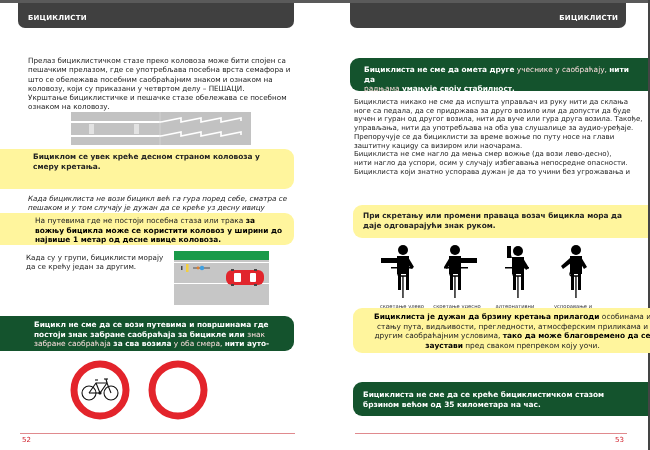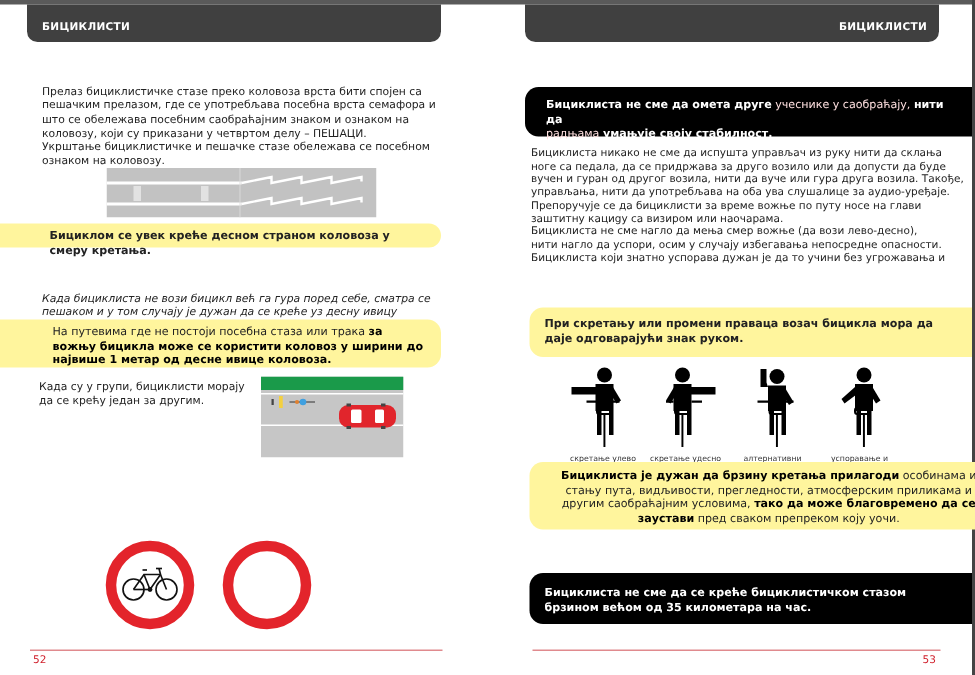--- a/index.html
+++ b/index.html
@@ -15,21 +15,21 @@
   .page.left .header { left: 18px; width: 276px; }
   .page.right .header { left: 25px; width: 276px; }
   .header-title { position: absolute; top: 11px; font-size: 7px; font-weight: bold; color: #ffffff; letter-spacing: 0.2px; }
   .page.left .header-title { left: 10px; }
   .page.right .header-title { right: 8px; }
 
   .txt { position: absolute; font-size: 7.2px; line-height: 9.3px; color: #222; }
 
   .box { position: absolute; font-size: 7.4px; line-height: 9.5px; }
   .box.yellow { background: #fff59d; }
-  .box.red { background: #000000; color: #fff; }
+  .box.red { background: #14532d; color: #fff; }
   .box.red b { color: #fff; }
   .box.red .lt { color: #ffe0e0; font-weight: normal; }
   .box.yellow b { color: #000; }
 
   .footer-line { position: absolute; top: 433px; height: 1px; background: #e08a8e; }
   .page-num { position: absolute; top: 436px; font-size: 7px; color: #d0202c; }
 
   svg { position: absolute; display: block; }
   .cap { position: absolute; font-size: 5.2px; line-height: 6.3px; color: #333; text-align: center; width: 52px; }
 </style>
@@ -38,36 +38,36 @@
 
 <div class="topbar"></div>
 <div class="rightbar"></div>
 
 <div class="page left">
   <div class="header">
     <span class="header-title">БИЦИКЛИСТИ</span>
   </div>
 
   <div class="txt" style="left:28px; top:56px; width:270px;">
-    <span>Прелаз бициклистичке стазе преко коловоза врста бити спојен са пешачким прелазом, где се употребљава посебна врста семафора и што се обележава посебним саобраћајним знаком и ознаком на коловозу, који су приказани у четвртом делу – ПЕШАЦИ.</span><br>
+    <span>Прелаз бициклистичком стазе преко коловоза може бити спојен са пешачким прелазом, где се употребљава посебна врста семафора и што се обележава посебним саобраћајним знаком и ознаком на коловозу, који су приказани у четвртом делу – ПЕШАЦИ.</span><br>
     <span>Укрштање бициклистичке и пешачке стазе обележава се посебном ознаком на коловозу.</span>
   </div>
 
   <svg style="left:71px; top:112px;" width="180" height="33" viewBox="0 0 180 33">
     <rect x="0" y="0" width="180" height="33" fill="#c2c2c2"></rect>
     <rect x="0" y="9" width="90" height="2" fill="#fff"></rect>
     <rect x="0" y="23" width="90" height="2" fill="#fff"></rect>
     <rect x="18" y="12" width="5" height="10" fill="#e2e2e2"></rect>
     <rect x="63" y="12" width="5" height="10" fill="#e2e2e2"></rect>
     <line x1="89" y1="0" x2="89" y2="33" stroke="#ddd" stroke-width="0.6"></line>
     <polyline points="90,10 110,6 110,10 130,6 130,10 150,6 150,10 170,6 170,9" fill="none" stroke="#fff" stroke-width="1.6"></polyline>
     <polyline points="90,24 110,20 110,24 130,20 130,24 150,20 150,24 170,20 170,23" fill="none" stroke="#fff" stroke-width="1.6"></polyline>
   </svg>
 
-  <div class="box yellow" style="left:0; top:149px; width:294px; height:16px; border-radius:0 9px 9px 0; padding:3px 10px 0 33px; font-weight:bold;">
+  <div class="box yellow" style="left:0; top:149px; width:294px; height:40px; border-radius:0 9px 9px 0; padding:3px 10px 0 33px; font-weight:bold;">
     <span>Бициклом се увек креће десном страном коловоза у смеру кретања.</span>
   </div>
 
   <div class="txt" style="left:28px; top:194px; width:270px;font-style:italic;">Када бициклиста не вози бицикл већ га гура поред себе, сматра се пешаком и у том случају је дужан да се креће уз десну ивицу коловоза у смеру кретања.</div>
 
   <div class="box yellow" style="left:0; top:213px; width:294px; height:32px; border-radius:0 9px 9px 0; padding:3px 10px 0 35px;">
     <span>На путевима где не постоји посебна стаза или трака </span><b>за вожњу бицикла може се користити коловоз у ширини до највише 1 метар од десне ивице коловоза.</b>
   </div>
 
   <div class="txt" style="left:26px; top:253px; width:140px;">Када су у групи, бициклисти морају да се крећу један за другим.</div>
@@ -86,20 +86,23 @@
       <rect x="52" y="19" width="38" height="15" rx="6" fill="#e1252c"></rect>
       <rect x="60" y="22" width="7" height="9" rx="1" fill="#fff"></rect>
       <rect x="76" y="22" width="6" height="9" rx="1" fill="#fff"></rect>
       <rect x="57" y="18" width="3" height="2" fill="#444"></rect>
       <rect x="80" y="18" width="3" height="2" fill="#444"></rect>
       <rect x="57" y="33" width="3" height="2" fill="#444"></rect>
       <rect x="80" y="33" width="3" height="2" fill="#444"></rect>
     </g>
   </svg>
 
+  <div class="box red" style="left:0; top:316px; width:294px; height:35px; border-radius:0 9px 9px 0; padding:4px 10px 0 34px;">
+    <b>Бицикл не сме да се вози путевима и површинама где постоји знак забране саобраћаја за бицикле или </b><span class="lt">знак забране саобраћаја</span><b> за сва возила</b><span class="lt"> у оба смера, </span><b>нити ауто-путевима и мото-путевима.</b>
+  </div>
 
   <svg style="left:70px; top:360px;" width="60" height="60" viewBox="0 0 60 60">
     <circle cx="30" cy="30" r="26" fill="#fff" stroke="#e3242b" stroke-width="7"></circle>
     <g fill="none" stroke="#111" stroke-width="1.1">
       <circle cx="19" cy="33" r="7"></circle>
       <circle cx="41" cy="33" r="7"></circle>
       <polyline points="19,33 26,23 37,23 41,33"></polyline>
       <polyline points="26,23 30,33 37,23"></polyline>
       <line x1="30" y1="33" x2="19" y2="33"></line>
       <line x1="25" y1="20" x2="28" y2="20"></line>

